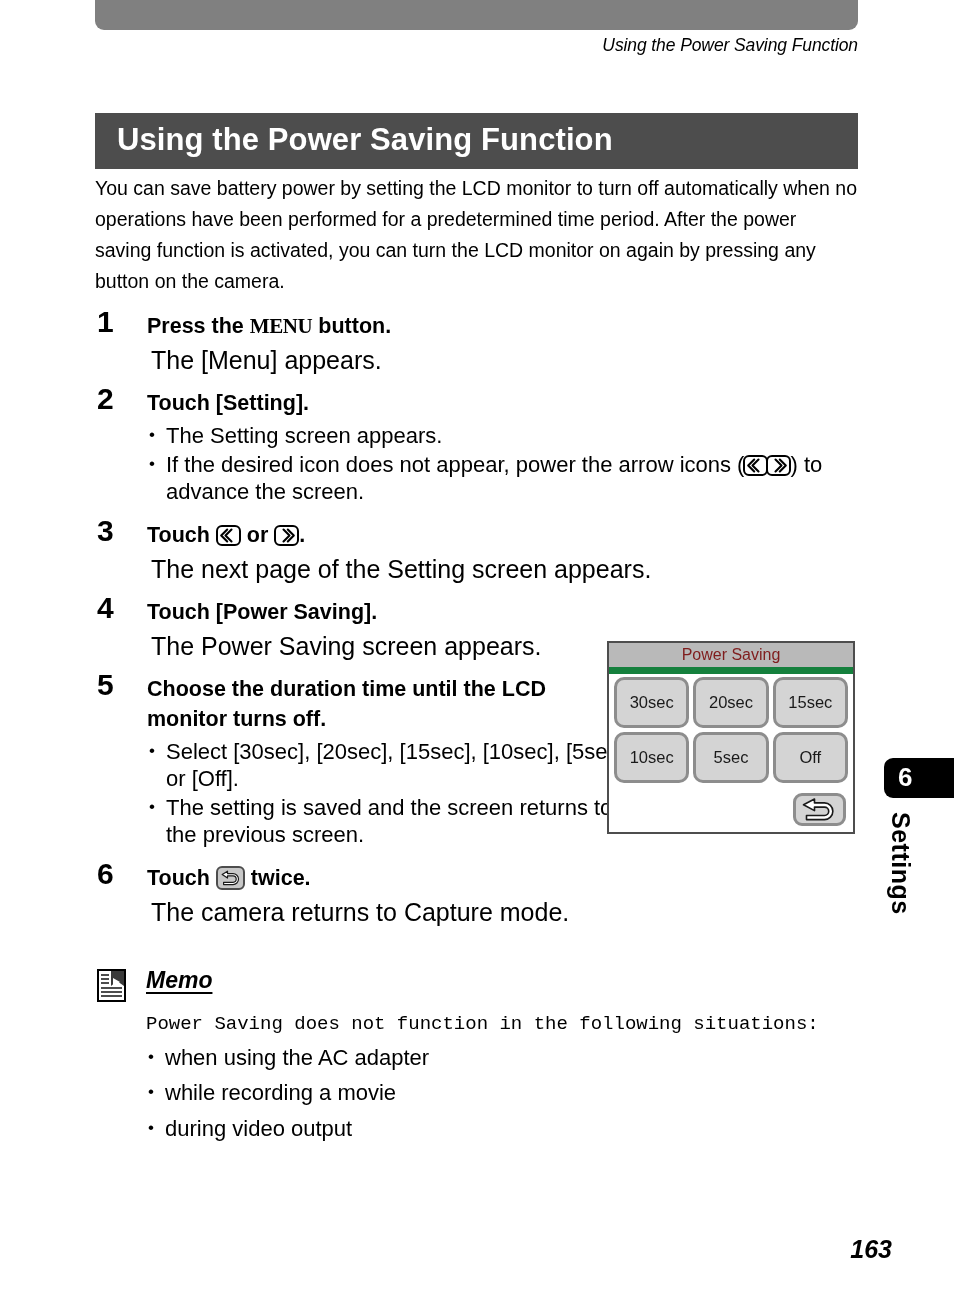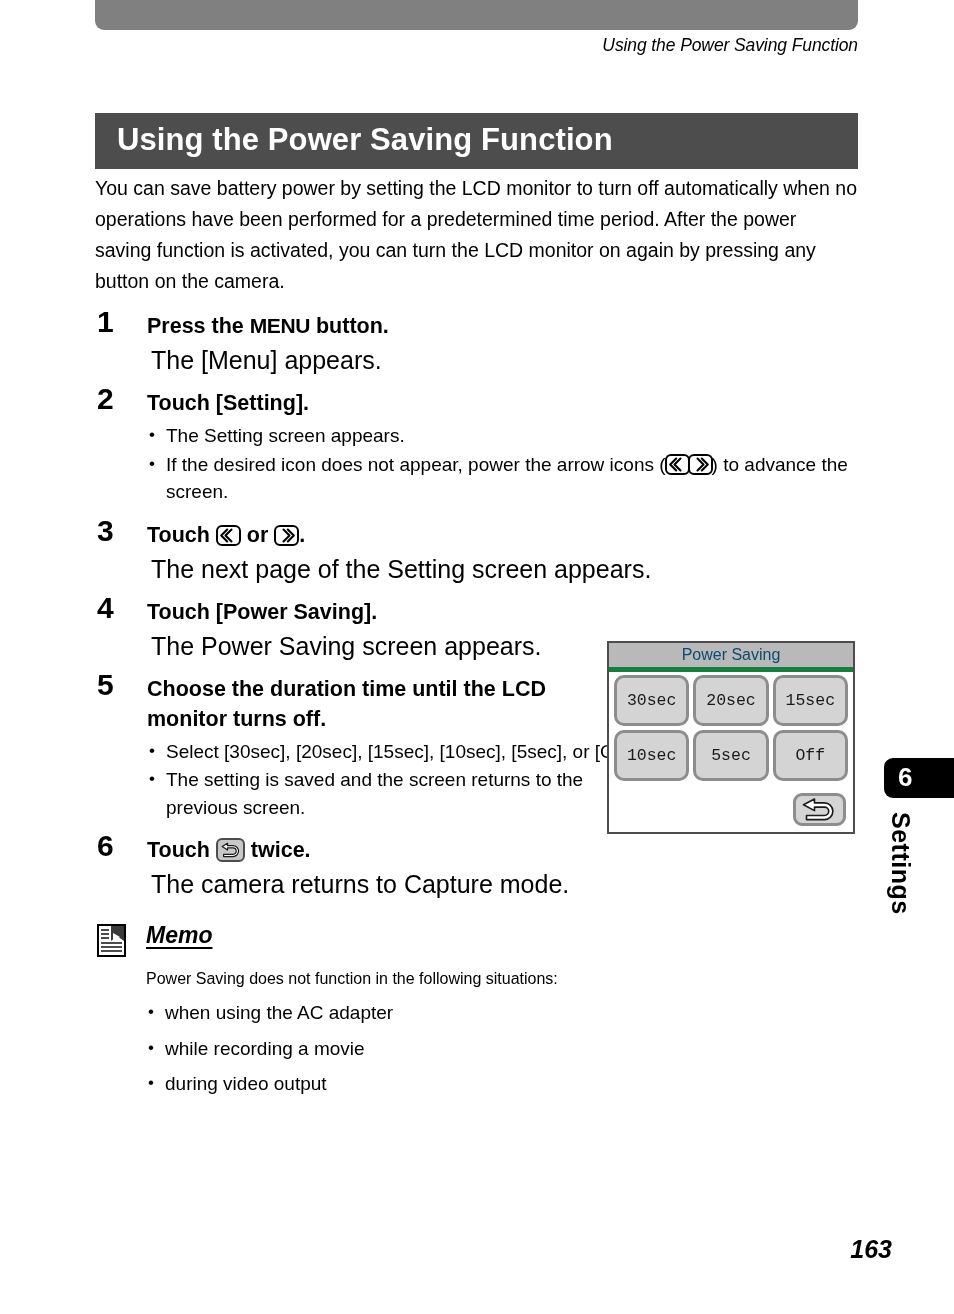--- a/index.html
+++ b/index.html
@@ -88,39 +88,39 @@
     font-family: "Liberation Sans", sans-serif;
     line-height: 1;
   }
   .step-head {
     font-size: 21.5px;
     font-weight: bold;
     line-height: 30px;
     margin: 0;
   }
   .step-head .menu-word {
-    font-family: Liberation Sans, sans-serif;
+    font-family: Liberation Serif, serif;
     font-weight: bold;
     font-size: 21px;
     letter-spacing: -0.4px;
   }
   .step-body {
     font-size: 25px;
     line-height: 28px;
     margin: 5px 0 0 4px;
   }
   ul.bullets {
     list-style: none;
     margin: 4px 0 0 0;
     padding: 0;
   }
   ul.bullets li {
     position: relative;
     padding-left: 19px;
-    font-size: 19px;
+    font-size: 22px;
     line-height: 27.5px;
     margin-bottom: 1px;
   }
   ul.bullets li::before {
     content: "\2022";
     position: absolute;
     left: 2px;
     top: -1px;
     font-size: 17px;
   }
@@ -155,21 +155,21 @@
     border-radius: 6px;
     background: #c8c8c8;
     position: relative;
     vertical-align: -5px;
     box-sizing: border-box;
   }
   .ret-icon svg { position: absolute; left: 0; top: 0; }
 
   
   .memo {
-    margin-top: 25px;
+    margin-top: 42px;
     position: relative;
   }
   .memo-head {
     position: relative;
     height: 34px;
   }
   .memo-icon {
     position: absolute;
     left: 2px;
     top: 1px;
@@ -181,22 +181,23 @@
     left: 51px;
     top: -1px;
     font-size: 23px;
     font-weight: bold;
     font-style: italic;
     text-decoration: underline;
     text-underline-offset: 4px;
   }
   .memo-intro {
     margin: 8px 0 0 51px;
-    font-size: 16px;
+    font-size: 19px;
     line-height: 28px;
+    font-family: Liberation Mono, monospace;
   }
   .memo ul.bullets {
     margin-left: 51px;
     margin-top: 6px;
   }
   .memo ul.bullets li { margin-bottom: 8px; }
 
   
   .screen {
     position: absolute;
@@ -204,45 +205,44 @@
     top: 641px;
     width: 248px;
     height: 193px;
     background: #ffffff;
     border: 2px solid #4d4d4d;
     box-sizing: border-box;
   }
   .screen-title {
     height: 24px;
     background: #b9b9b9;
-    border-bottom: 5px solid #15803d;
+    border-bottom: 7px solid #15803d;
     display: flex;
     align-items: center;
     justify-content: center;
     font-size: 16px;
-    color: #0c4a6e;
+    color: #7f1d1d;
   }
   .screen-grid {
     padding: 3px 5px 0 5px;
     display: grid;
     grid-template-columns: repeat(3, 1fr);
     grid-gap: 4px;
   }
   .screen-btn {
     height: 51px;
     background: #d4d4d4;
     border: 3px solid #8d8d8d;
     border-radius: 10px;
     box-sizing: border-box;
     display: flex;
     align-items: center;
     justify-content: center;
     font-size: 16.5px;
     color: #1a1a1a;
-    font-family: Liberation Mono, monospace;
   }
   .screen-footer {
     position: absolute;
     right: 7px;
     bottom: 6px;
     width: 53px;
     height: 33px;
   }
   .screen-back {
     width: 53px;

